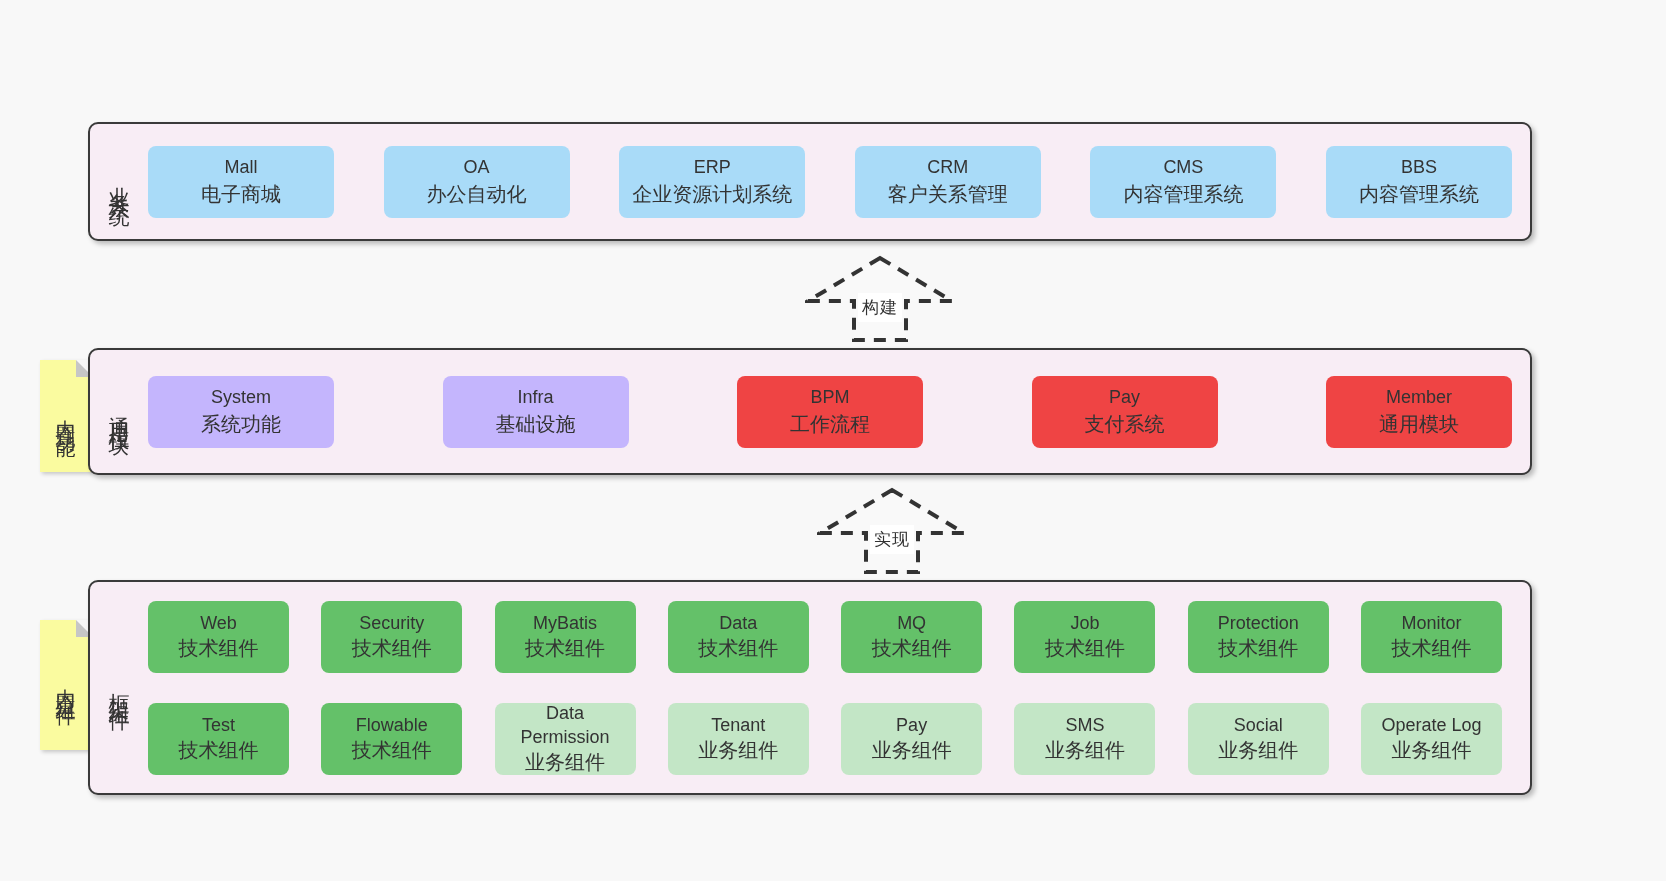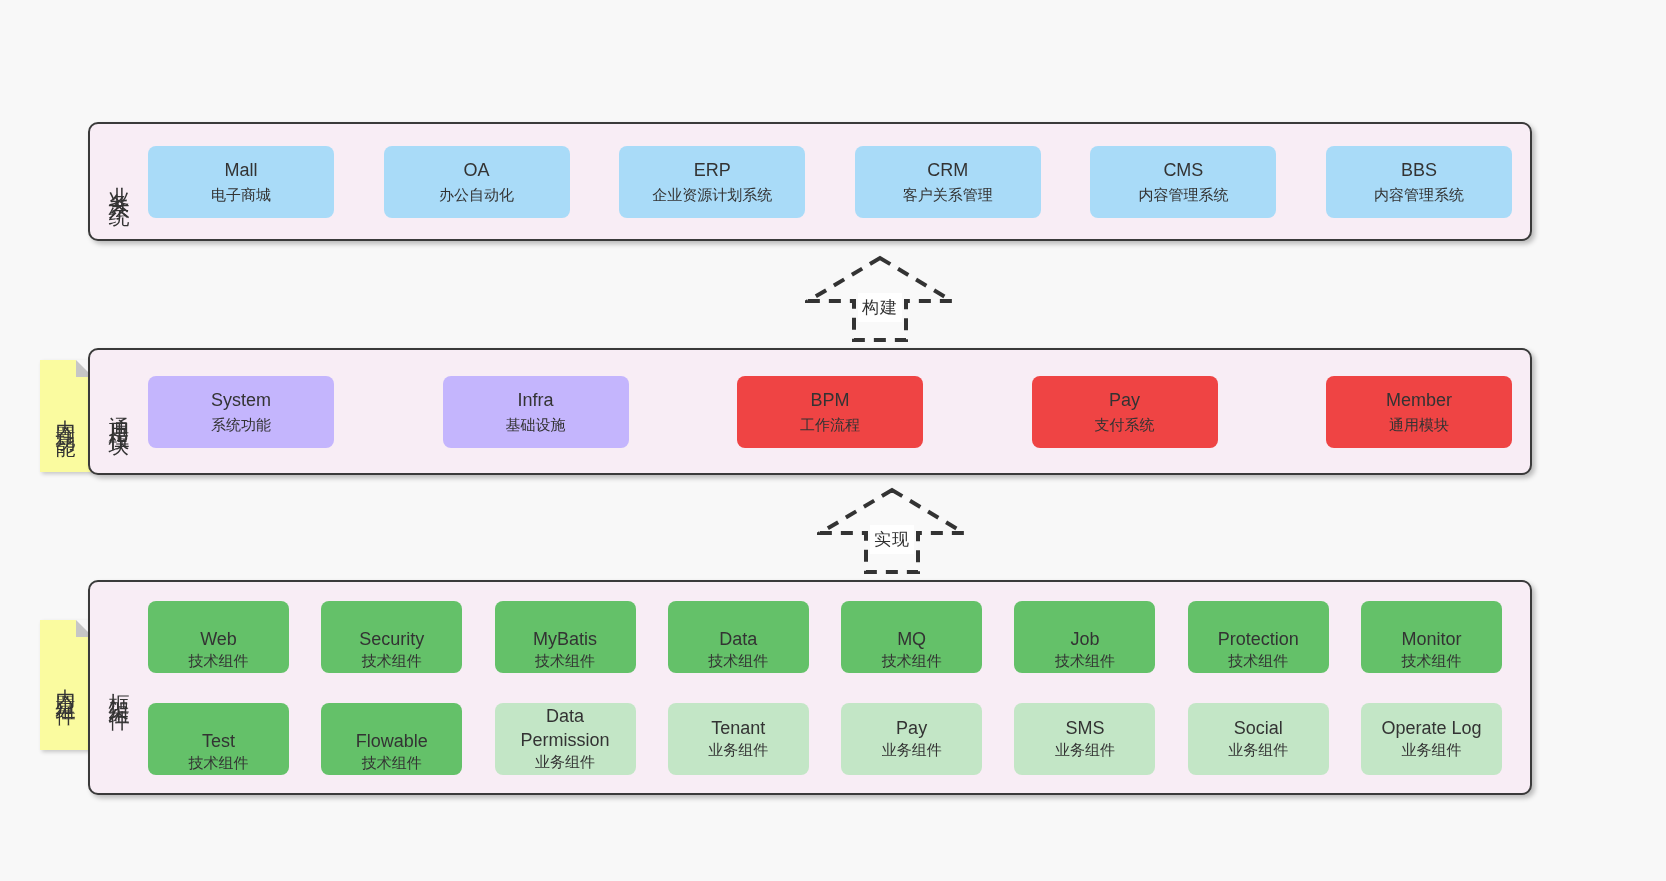--- a/index.html
+++ b/index.html
@@ -66,26 +66,26 @@
     justify-content:center;
     text-align:center;
     border-radius:8px;
     height:72px;
     line-height:1.4;
     padding:2px 8px;
   }
   .boxes .bx { width:186px; }
   .grid  .bx { width:141px; line-height:1.3; }
   .bx-name { font-size:18px; }
-  .bx-desc { font-size:15px; }
+  .bx-desc { font-size:20px; }
 
   .bx-blue       { background:#a9dbf8; }
   .bx-red        { background:#c4b5fd; }
   .bx-pink       { background:#ef4444; }
-  .bx-green      { background:#64c169;justify-content:flex-end; }
+  .bx-green      { background:#64c169; }
   .bx-lightgreen { background:#c3e6c6; }
 
   
   .note {
     position:absolute;
     left:40px;
     width:53px;
     background:#fafb9f;
     box-shadow:2px 2px 4px rgba(0,0,0,0.2);
     display:flex;

